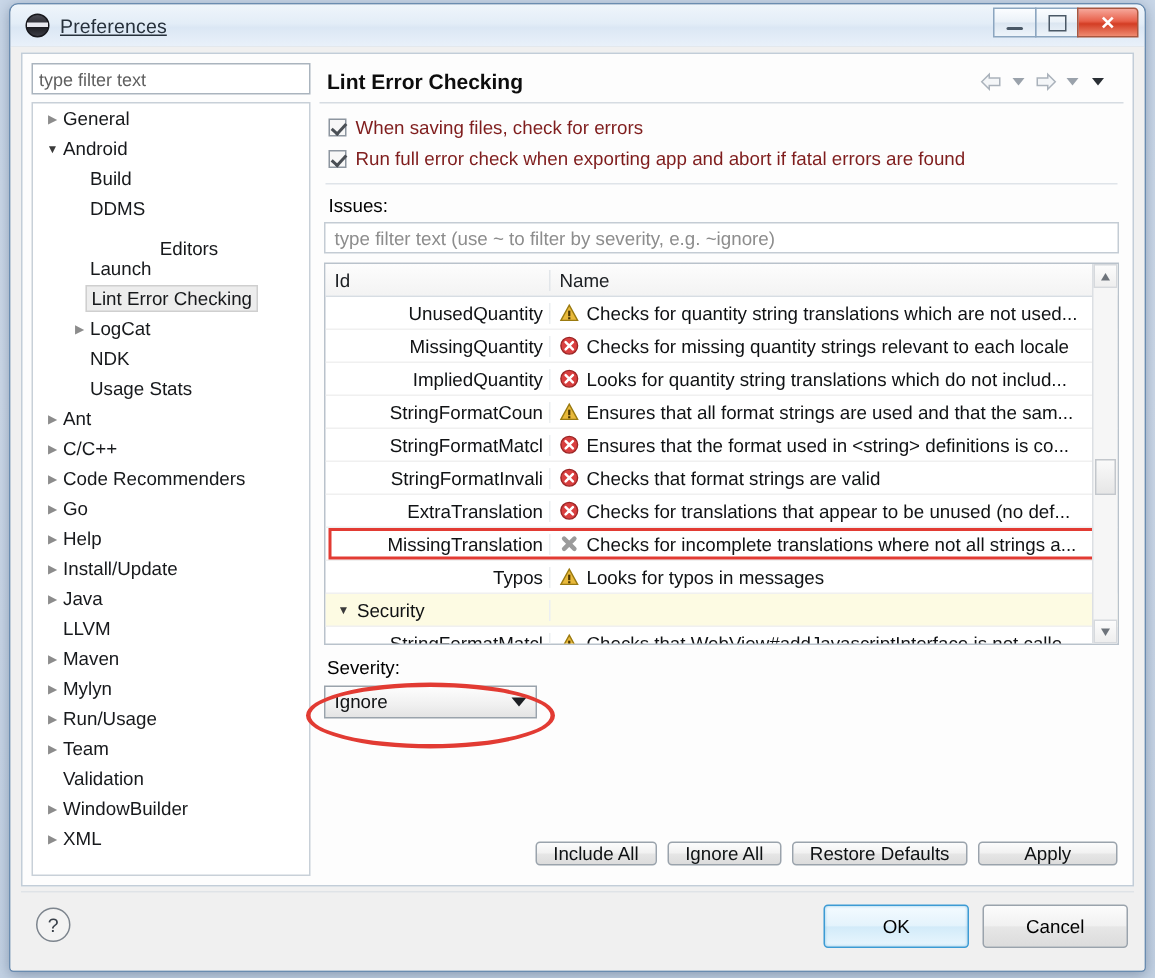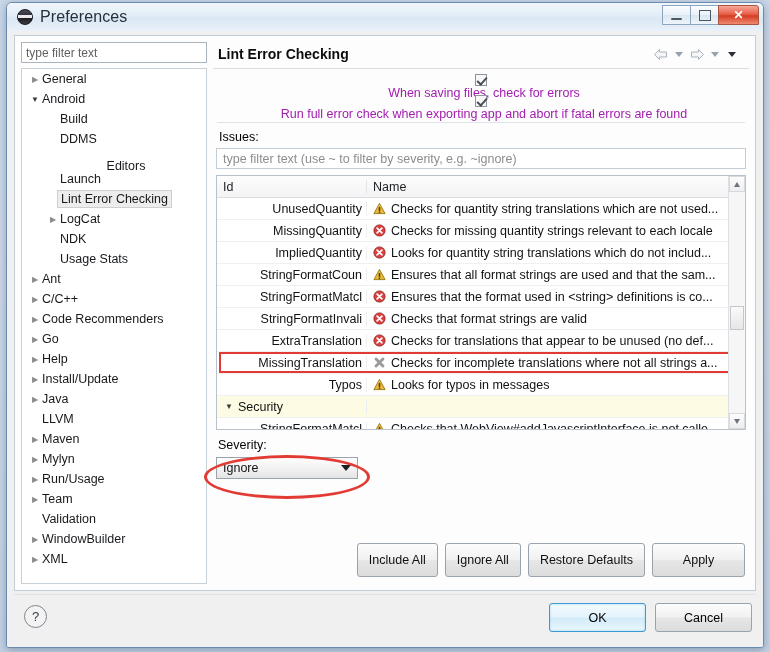--- a/index.html
+++ b/index.html
@@ -33,21 +33,21 @@
     width:14px;height:14px;margin-left:10px;margin-right:7px;border-radius:50%;
     background:linear-gradient(180deg,#4a4a52 0%,#2c2c33 45%,#1a1a1f 55%,#3c3c44 100%);
     border:1px solid #17171c;
     position:relative;flex:none;
   }
   .title-icon:after{
     content:"";position:absolute;left:0;right:0;top:5px;height:3px;
     background:#e8e8ee;
   }
   .title-text{
-    font-size:16px;color:#26303b;letter-spacing:.1px;
+    font-size:13px;color:#26303b;letter-spacing:.1px;text-decoration:underline;
   }
   .win-btns{position:absolute;right:4px;top:2px;display:flex;align-items:center;}
   .wb{
     width:29px;height:20px;margin-left:-1px;
     border:1px solid #8ca6c0;
     background:linear-gradient(180deg,#fbfdff 0%,#eaf1f8 48%,#dbe6f1 52%,#eef4fa 100%);
     display:flex;align-items:center;justify-content:center;
     position:relative;box-sizing:border-box;
   }
   .wb.min{border-radius:0;}
@@ -111,21 +111,21 @@
     padding-left:5px;flex:1;
   }
   .nav-icons{display:flex;align-items:center;gap:3px;padding-right:10px;}
   .nav-arrow{width:16px;height:13px;}
   .caret{
     width:0;height:0;border-left:4.5px solid transparent;border-right:4.5px solid transparent;
     border-top:5px solid #9aa2ab;margin:0 3px;
   }
   .caret.dark{border-top-color:#2a2f35;}
   .chk-row{
-    display:flex;align-items:center;height:21px;padding-left:6px;font-size:12.5px;color:#a21caf;flex-direction:column;
+    display:flex;align-items:center;height:21px;padding-left:6px;font-size:12.5px;color:#7f1d1d;
   }
   .chk{
     width:12px;height:12px;border:1px solid #8d96a0;background:#f7f7f7;
     margin-right:6px;flex:none;position:relative;box-sizing:border-box;
   }
   .chk:after{
     content:"";position:absolute;left:3px;top:0px;width:4px;height:8px;
     border:solid #4a4f55;border-width:0 2px 2px 0;transform:rotate(42deg);
   }
   .sep{height:1px;background:#dfe4e9;margin:6px 4px 0 4px;}
@@ -217,21 +217,21 @@
   }
   .ellipse{
     position:absolute;left:-12px;top:18px;width:160px;height:38px;
     border:3px solid #e23b33;border-radius:50%;pointer-events:none;
   }
   
   .btn-row{
     position:absolute;right:4px;bottom:7px;display:flex;gap:7px;
   }
   .btn{
-    height:34px;min-width:66px;padding:0 11px;box-sizing:border-box;
+    height:16px;min-width:66px;padding:0 11px;box-sizing:border-box;
     border:1px solid #9aa3ac;border-radius:3px;
     background:linear-gradient(180deg,#fcfcfc 0%,#f1f1f1 48%,#e6e6e6 52%,#dcdcdc 100%);
     display:flex;align-items:center;justify-content:center;
     font-size:12.5px;color:#0e1113;
   }
   .btn.wide{min-width:93px;}
   
   .footer{
     position:absolute;left:7px;right:7px;bottom:6px;height:46px;
     background:#f0f0f0;border-top:1px solid #dfe3e7;

